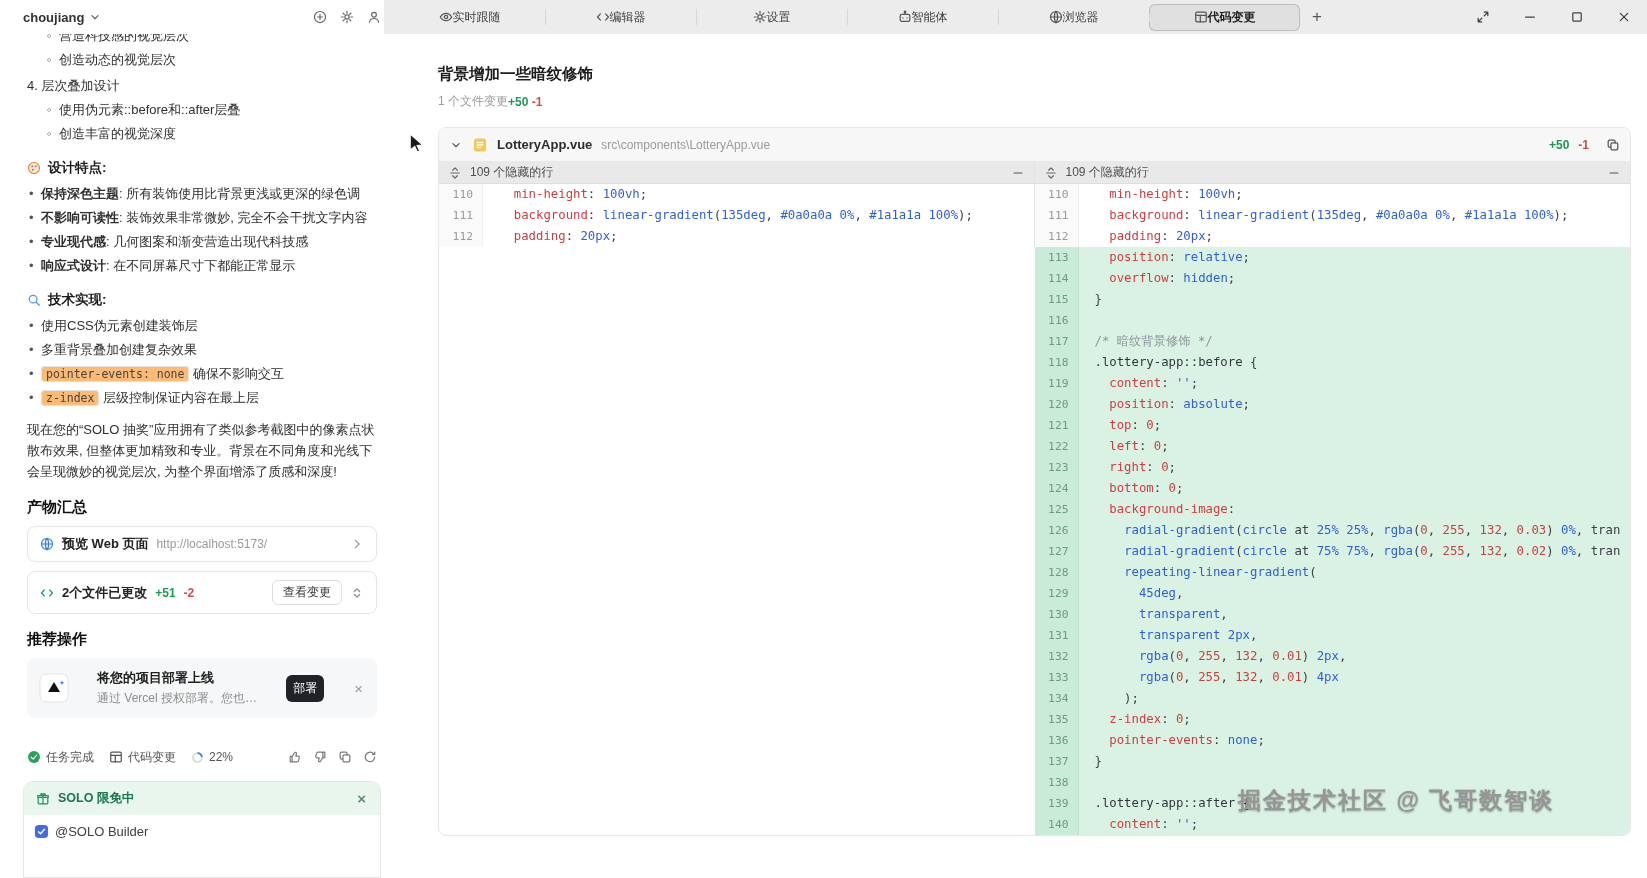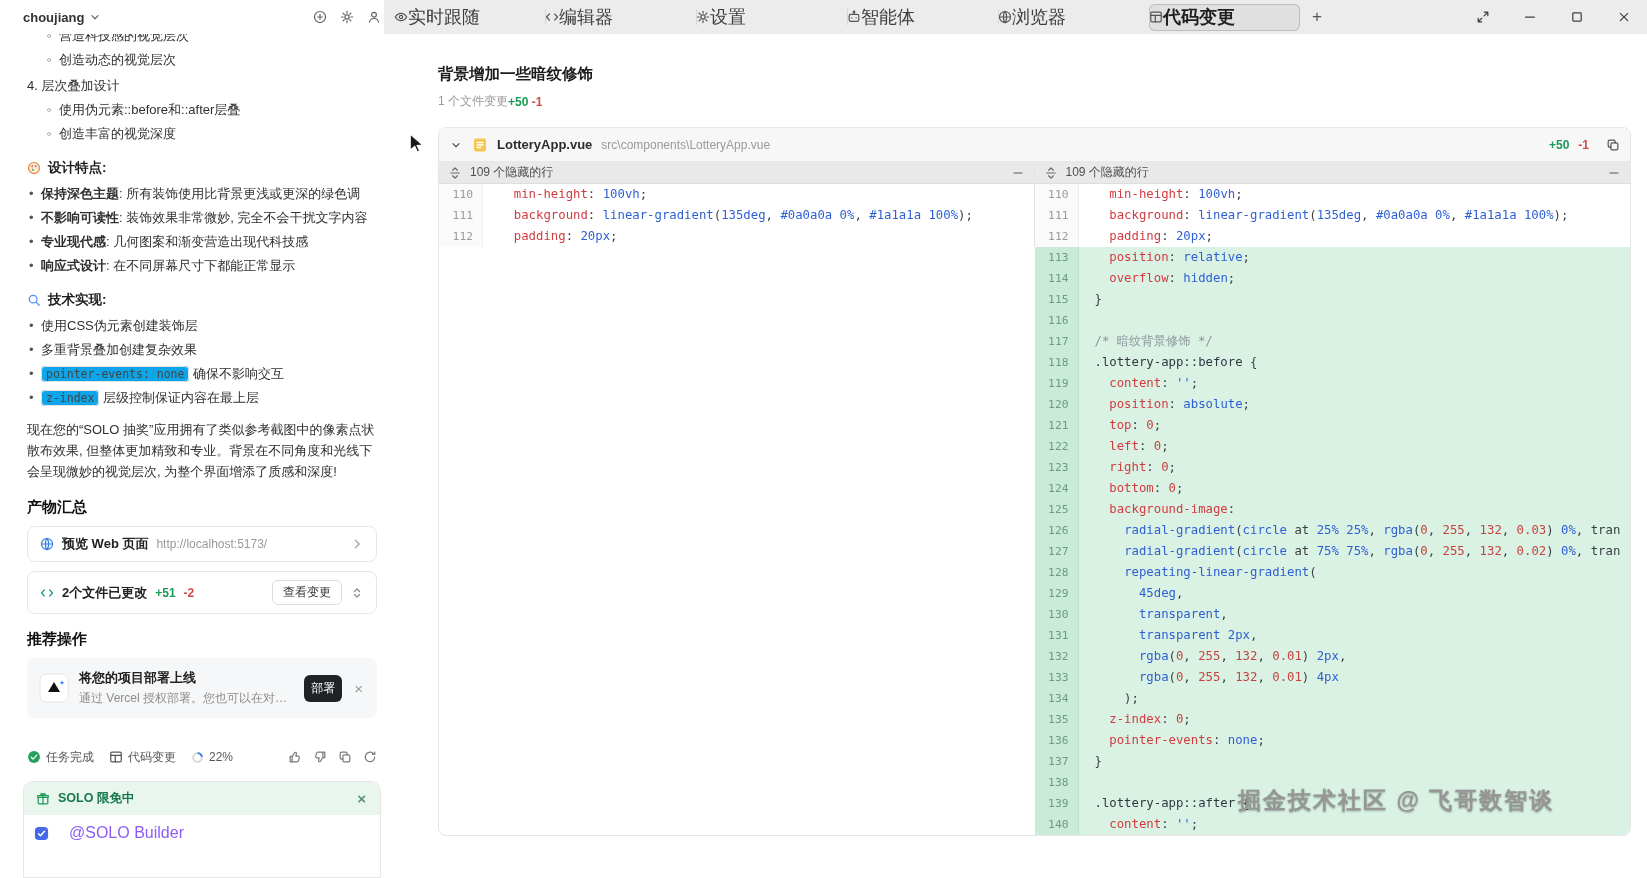--- a/index.html
+++ b/index.html
@@ -19,53 +19,53 @@
   ul{list-style:none}
   li{position:relative;padding-left:14px;line-height:24px;font-size:13px;color:#2f2f2f}
   li::before{content:"•";position:absolute;left:2px;color:#555}
   ul.lvl2{margin-left:18px}
   ul.lvl2 li::before{content:"◦"}
   ul.clip{margin-top:-10px}
   .numbered{line-height:25px;margin-top:1px}
   .sec-head{display:flex;align-items:center;gap:7px;margin:13px 0 5px;font-weight:700;font-size:13.5px;color:#1c1c1c}
   .summary{margin:9px 0 6px;line-height:21px;color:#2f2f2f}
   h3.side{font-size:15px;font-weight:700;margin:16px 0 9px;color:#111}
-  code.chip{background:#0ea5e9;border:1px solid #e3e3e3;border-radius:4px;padding:0 4px;
+  code.chip{background:#fdba74;border:1px solid #e3e3e3;border-radius:4px;padding:0 4px;
             font-family:"DejaVu Sans Mono",monospace;font-size:11.5px;color:#444}
   .card{border:1px solid #e5e5e5;border-radius:8px;padding:8px 12px;margin-bottom:9px;
         display:flex;align-items:center;gap:8px;background:#fff}
   .card .t{font-weight:700;font-size:13px;color:#222;white-space:nowrap}
   .card .url{font-size:12px;color:#9a9a9a;white-space:nowrap}
   .spacer{flex:1}
   .add-txt{color:#1a9a55;font-size:12px;font-weight:700}
   .del-txt{color:#d2494d;font-size:12px;font-weight:600}
   .btn-view{border:1px solid #dcdcdc;border-radius:6px;background:#fff;padding:3px 10px;
             font-size:12px;color:#333;cursor:pointer;white-space:nowrap}
-  .card.deploy{background:#f6f7f8;border:none;padding:11px 12px;gap:10px}
+  .card.deploy{background:#f6f7f8;border:none;padding:11px 12px;gap:28px}
   .dep-texts{flex:1;min-width:0}
   .dep-title{font-weight:700;font-size:13px;color:#222}
   .dep-sub{font-size:12px;color:#8d8d8d;white-space:nowrap;overflow:hidden;text-overflow:ellipsis;margin-top:3px}
   .btn-deploy{background:#1f2328;color:#fff;border:none;border-radius:6px;padding:5px 7px;font-size:12px;cursor:pointer}
   .xclose{color:#9a9a9a;font-size:15px;line-height:1;cursor:pointer;padding:2px}
   .status-row{flex:0 0 30px;display:flex;align-items:center;gap:15px;padding:0 16px;font-size:12px;color:#555}
   .status-item{display:flex;align-items:center;gap:5px;white-space:nowrap}
   .status-actions{margin-left:auto;display:flex;gap:11px;color:#7b7b7b}
   .bottom-box{margin:9px 12px 0;border:1px solid #e6e6e6;border-radius:10px 10px 0 0;overflow:hidden}
   .banner{background:#e9f6ee;display:flex;align-items:center;gap:8px;padding:7px 12px;
           font-size:12.5px;color:#18794e;font-weight:700}
   .banner .xclose{color:#5a8f73;margin-left:auto}
   .composer{background:#fff;padding:9px 10px;height:62px;display:flex;align-items:flex-start;gap:6px}
-  .chip-row{display:flex;align-items:center;gap:20px;font-size:16px;color:#8b5cf6}
+  .chip-row{display:flex;align-items:center;gap:6px;font-size:13px;color:#404040}
 
   
   .main{position:absolute;left:384px;top:0;right:0;bottom:0;display:flex;flex-direction:column;background:#fff}
   .tabbar{flex:0 0 34px;background:#ececec;display:flex;align-items:center;padding-left:10px}
   .tabs{display:flex;align-items:center;height:100%}
-  .tab{width:151px;height:100%;display:flex;align-items:center;gap:0;
-       font-size:18px;color:#3e3e3e;position:relative;cursor:pointer}
+  .tab{width:151px;height:100%;display:flex;align-items:center;justify-content:center;gap:0;
+       font-size:12px;color:#3e3e3e;position:relative;cursor:pointer}
   .tab + .tab::before{content:"";position:absolute;left:0;top:9px;bottom:9px;width:1px;background:#d7d7d7}
   .tab.active{height:27px;background:#e0e0e0;box-shadow:inset 0 0 0 1px #bdbdbd;border-radius:6px;color:#1f1f1f;font-weight:600}
   .tab .ticon{color:#555}
   .plus-tab{width:34px;text-align:center;color:#555;font-size:17px;cursor:pointer}
   .win-controls{margin-left:auto;display:flex;height:100%}
   .wbtn{width:47px;height:100%;display:flex;align-items:center;justify-content:center;color:#404040;cursor:pointer;font-size:15px}
   .content{flex:1;padding:14px 16px 0 54px;overflow:hidden}
   h1.page-title{font-size:15.5px;font-weight:700;color:#1d1d1f;margin:16px 0 8px}
   .meta{display:flex;align-items:center;font-size:12px;color:#9a9a9a;margin-bottom:17px}
 

